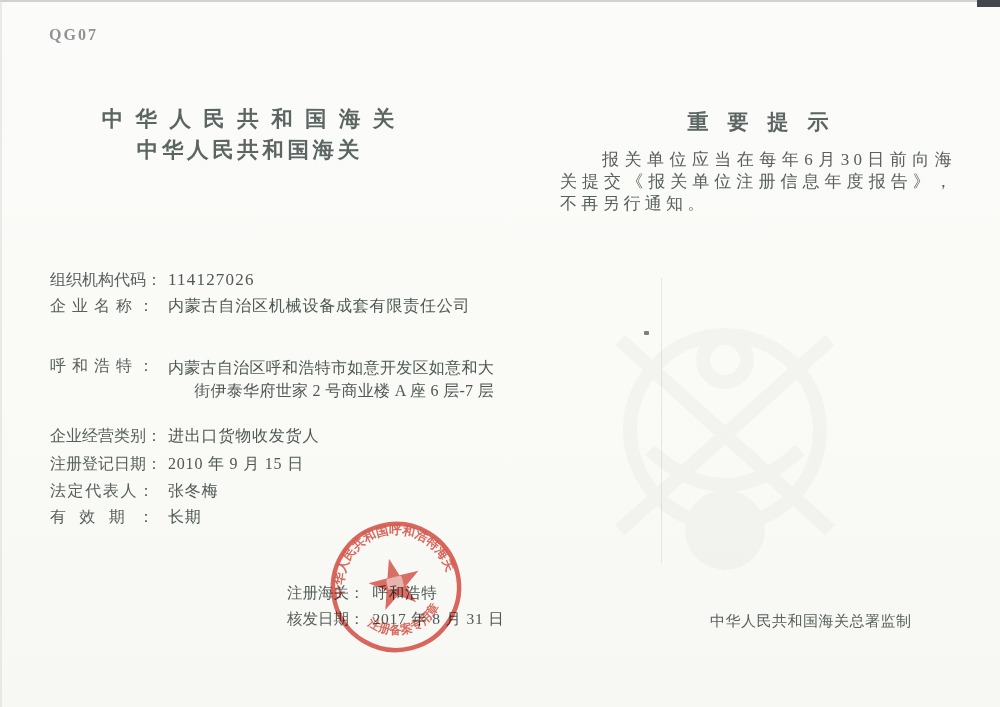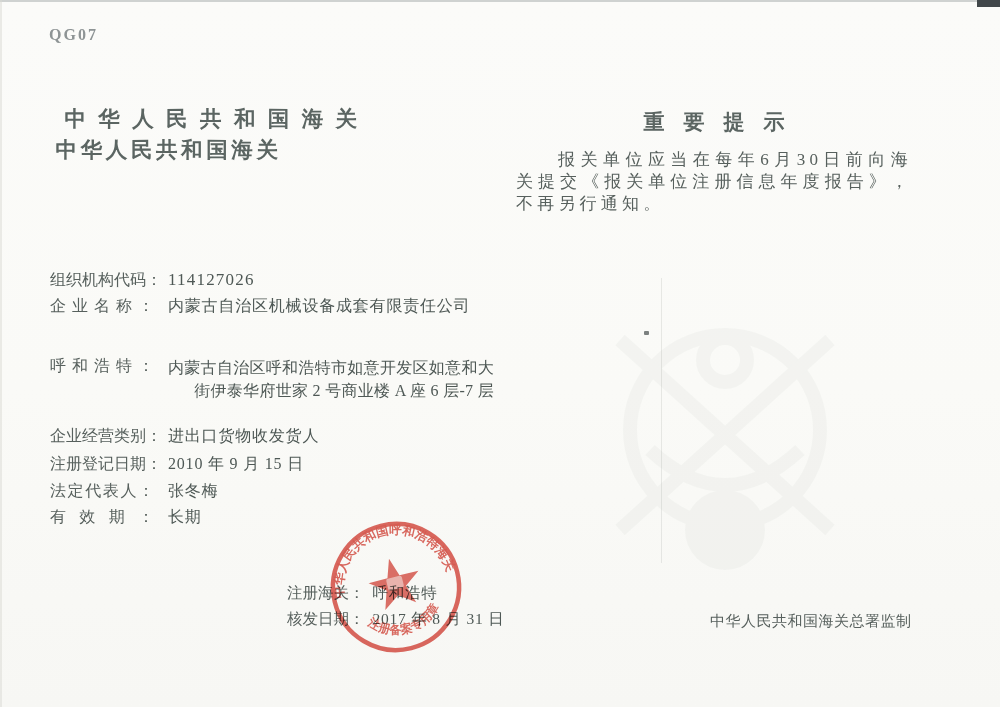--- a/index.html
+++ b/index.html
@@ -26,27 +26,27 @@
     background: rgba(160,165,160,.22); }
   .speck { position: absolute; left: 644px; top: 331px; width: 5px; height: 4px;
     background: #5d6361; border-radius: 1px; opacity: .8; }
 
   .form-code {
     position: absolute; left: 49px; top: 26px;
     font-size: 16px; font-weight: bold; letter-spacing: 2px; color: #8e9495;
   }
 
   .left-title { position: absolute; left: 52px; top: 104px; width: 392px;
-    text-align: left; color: #5b6562; font-weight: 600; }
+    text-align: center; color: #5b6562; font-weight: 600; }
   .left-title .t1 { font-size: 21.5px; letter-spacing: 12.4px; text-indent: 12.4px;
     line-height: 31px; white-space: nowrap; }
   .left-title .t2 { font-size: 21.5px; letter-spacing: 3.6px; text-indent: 3.6px;
     line-height: 31px; white-space: nowrap; }
 
-  .notice { position: absolute; left: 516px; top: 108px; width: 396px; color: #57605d; }
+  .notice { position: absolute; left: 560px; top: 108px; width: 396px; color: #57605d; }
   .notice-title { font-size: 21px; font-weight: 600; letter-spacing: 19px;
     text-indent: 19px; text-align: center; white-space: nowrap; color: #5b6562; }
   .notice-body { margin-top: 13px; font-size: 17px; letter-spacing: 4.2px;
     line-height: 22px; text-align: justify; text-indent: 42px; }
 
   .row { position: absolute; left: 50px; white-space: nowrap; font-size: 16px;
     line-height: 20px; color: #57605d; }
   .flabel { display: inline-block; width: 104px; text-align: justify;
     text-align-last: justify; vertical-align: top; }
   .fvalue { display: inline-block; margin-left: 10px; letter-spacing: .8px;

